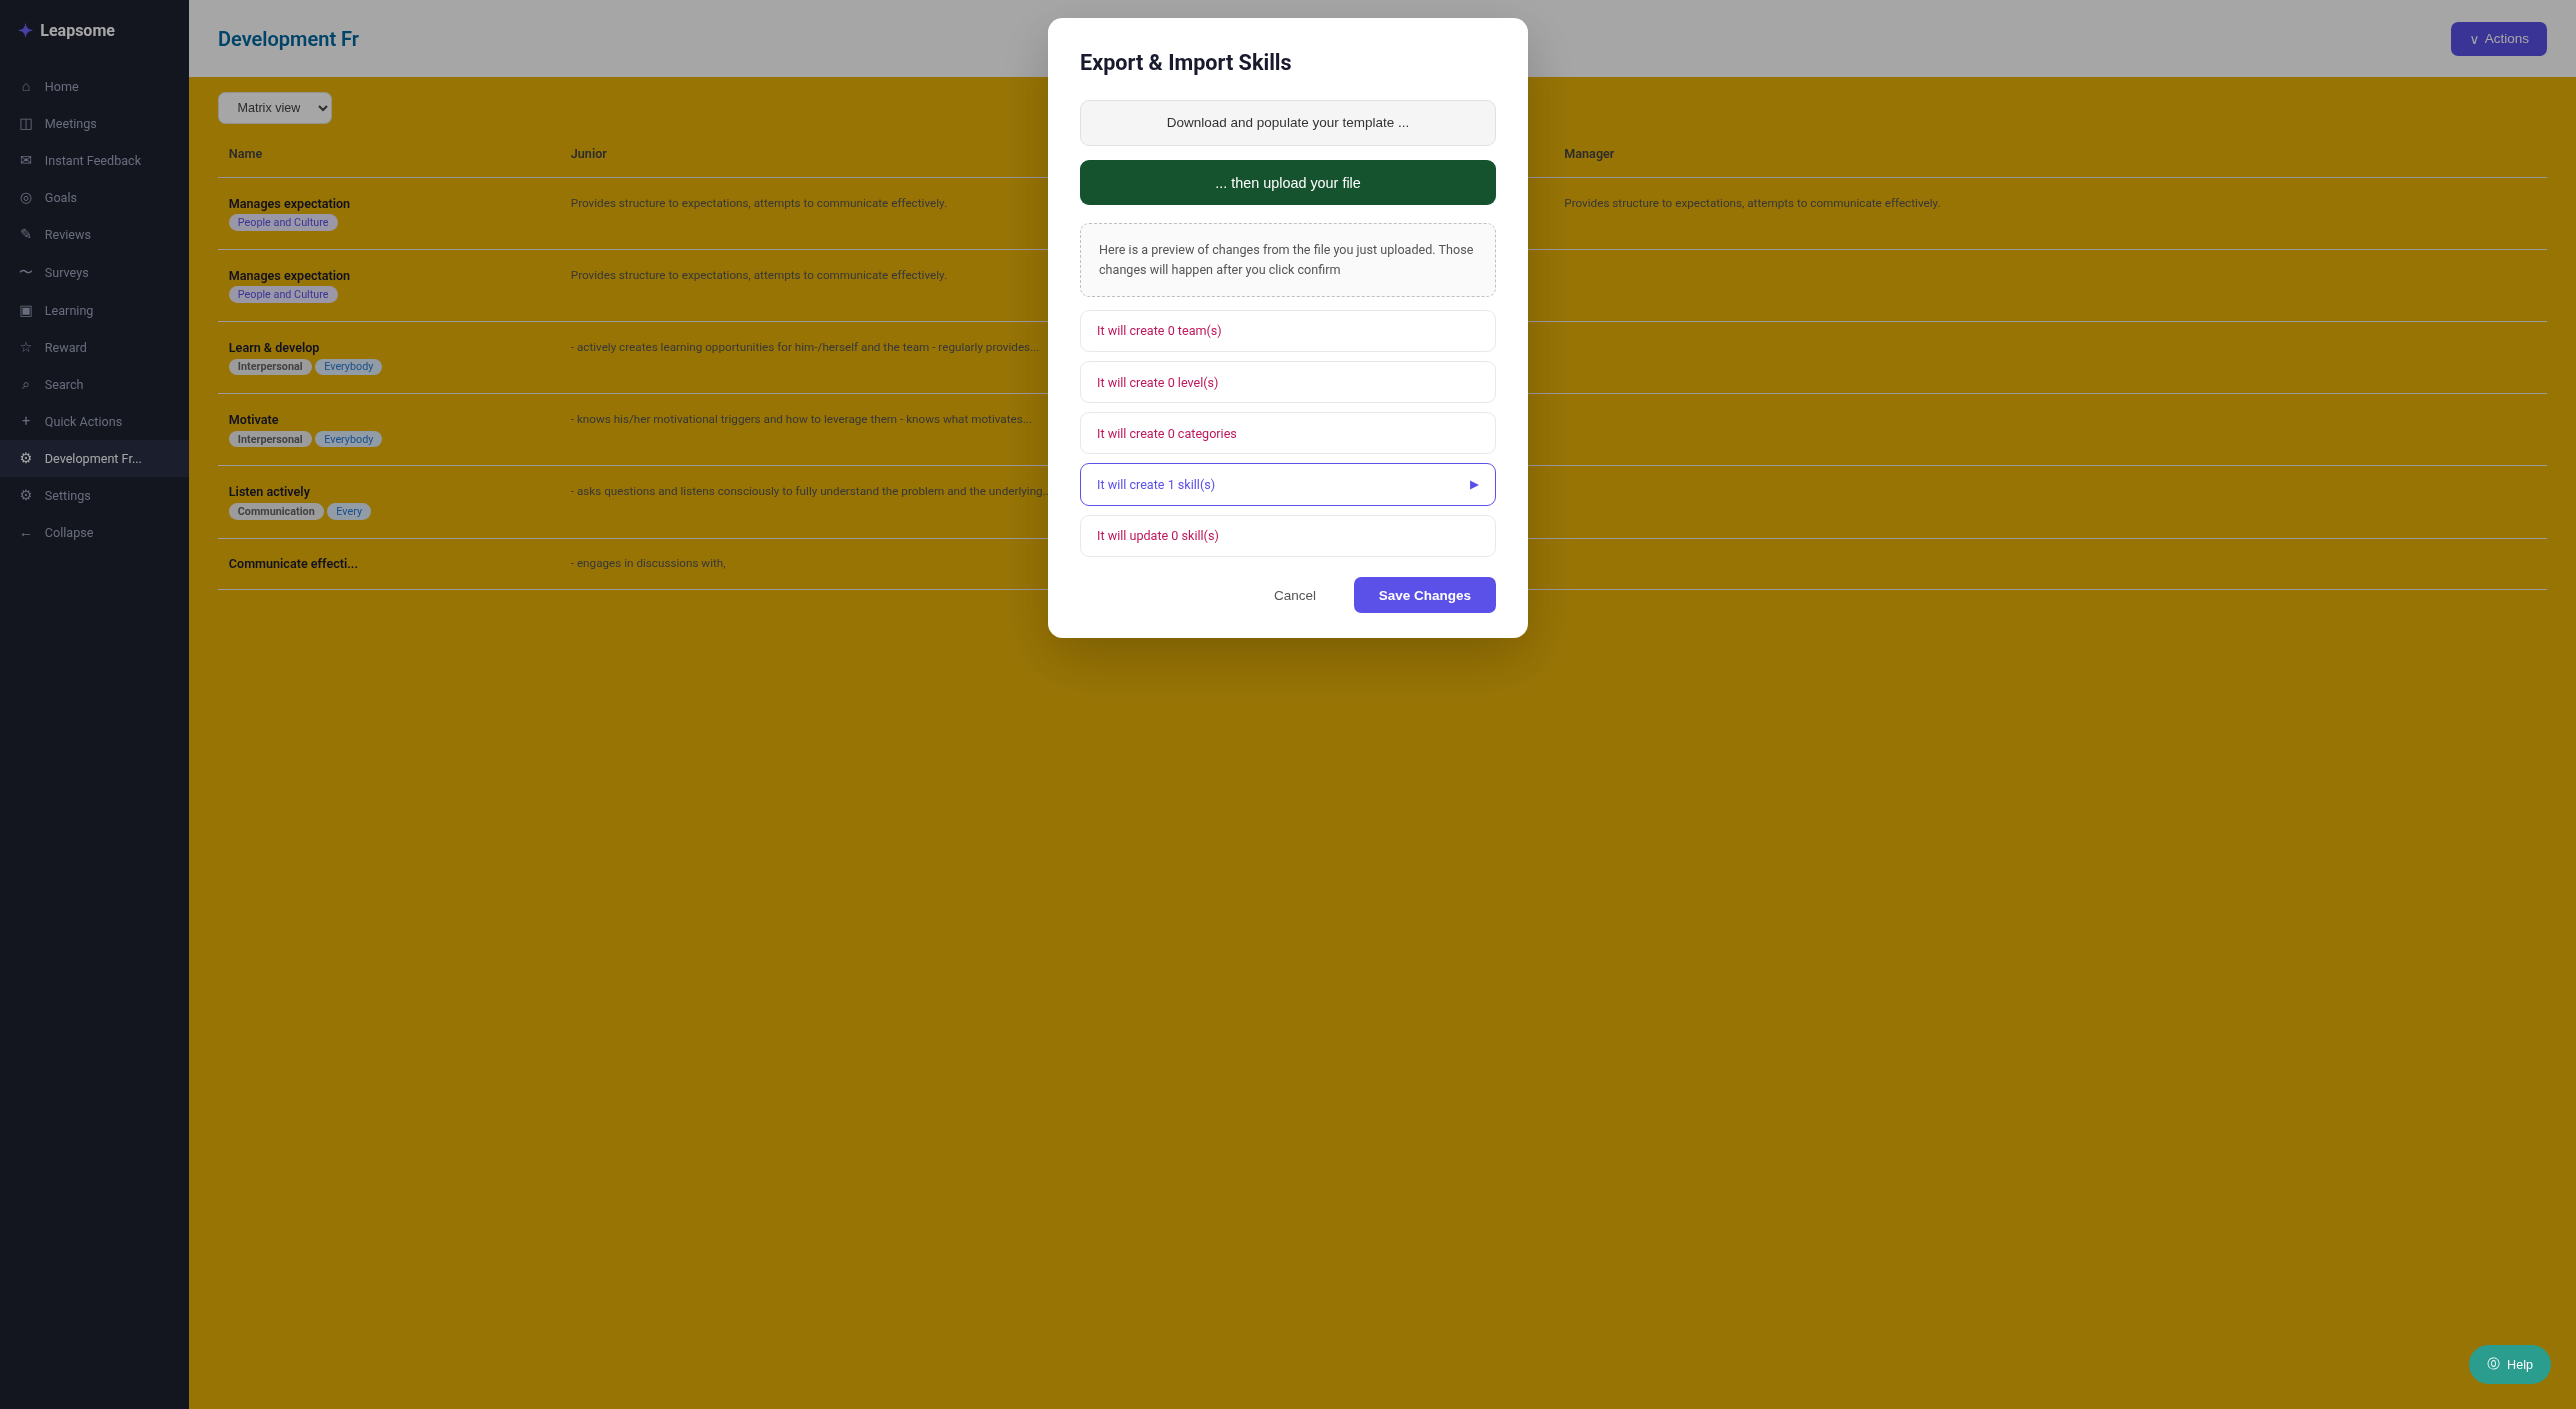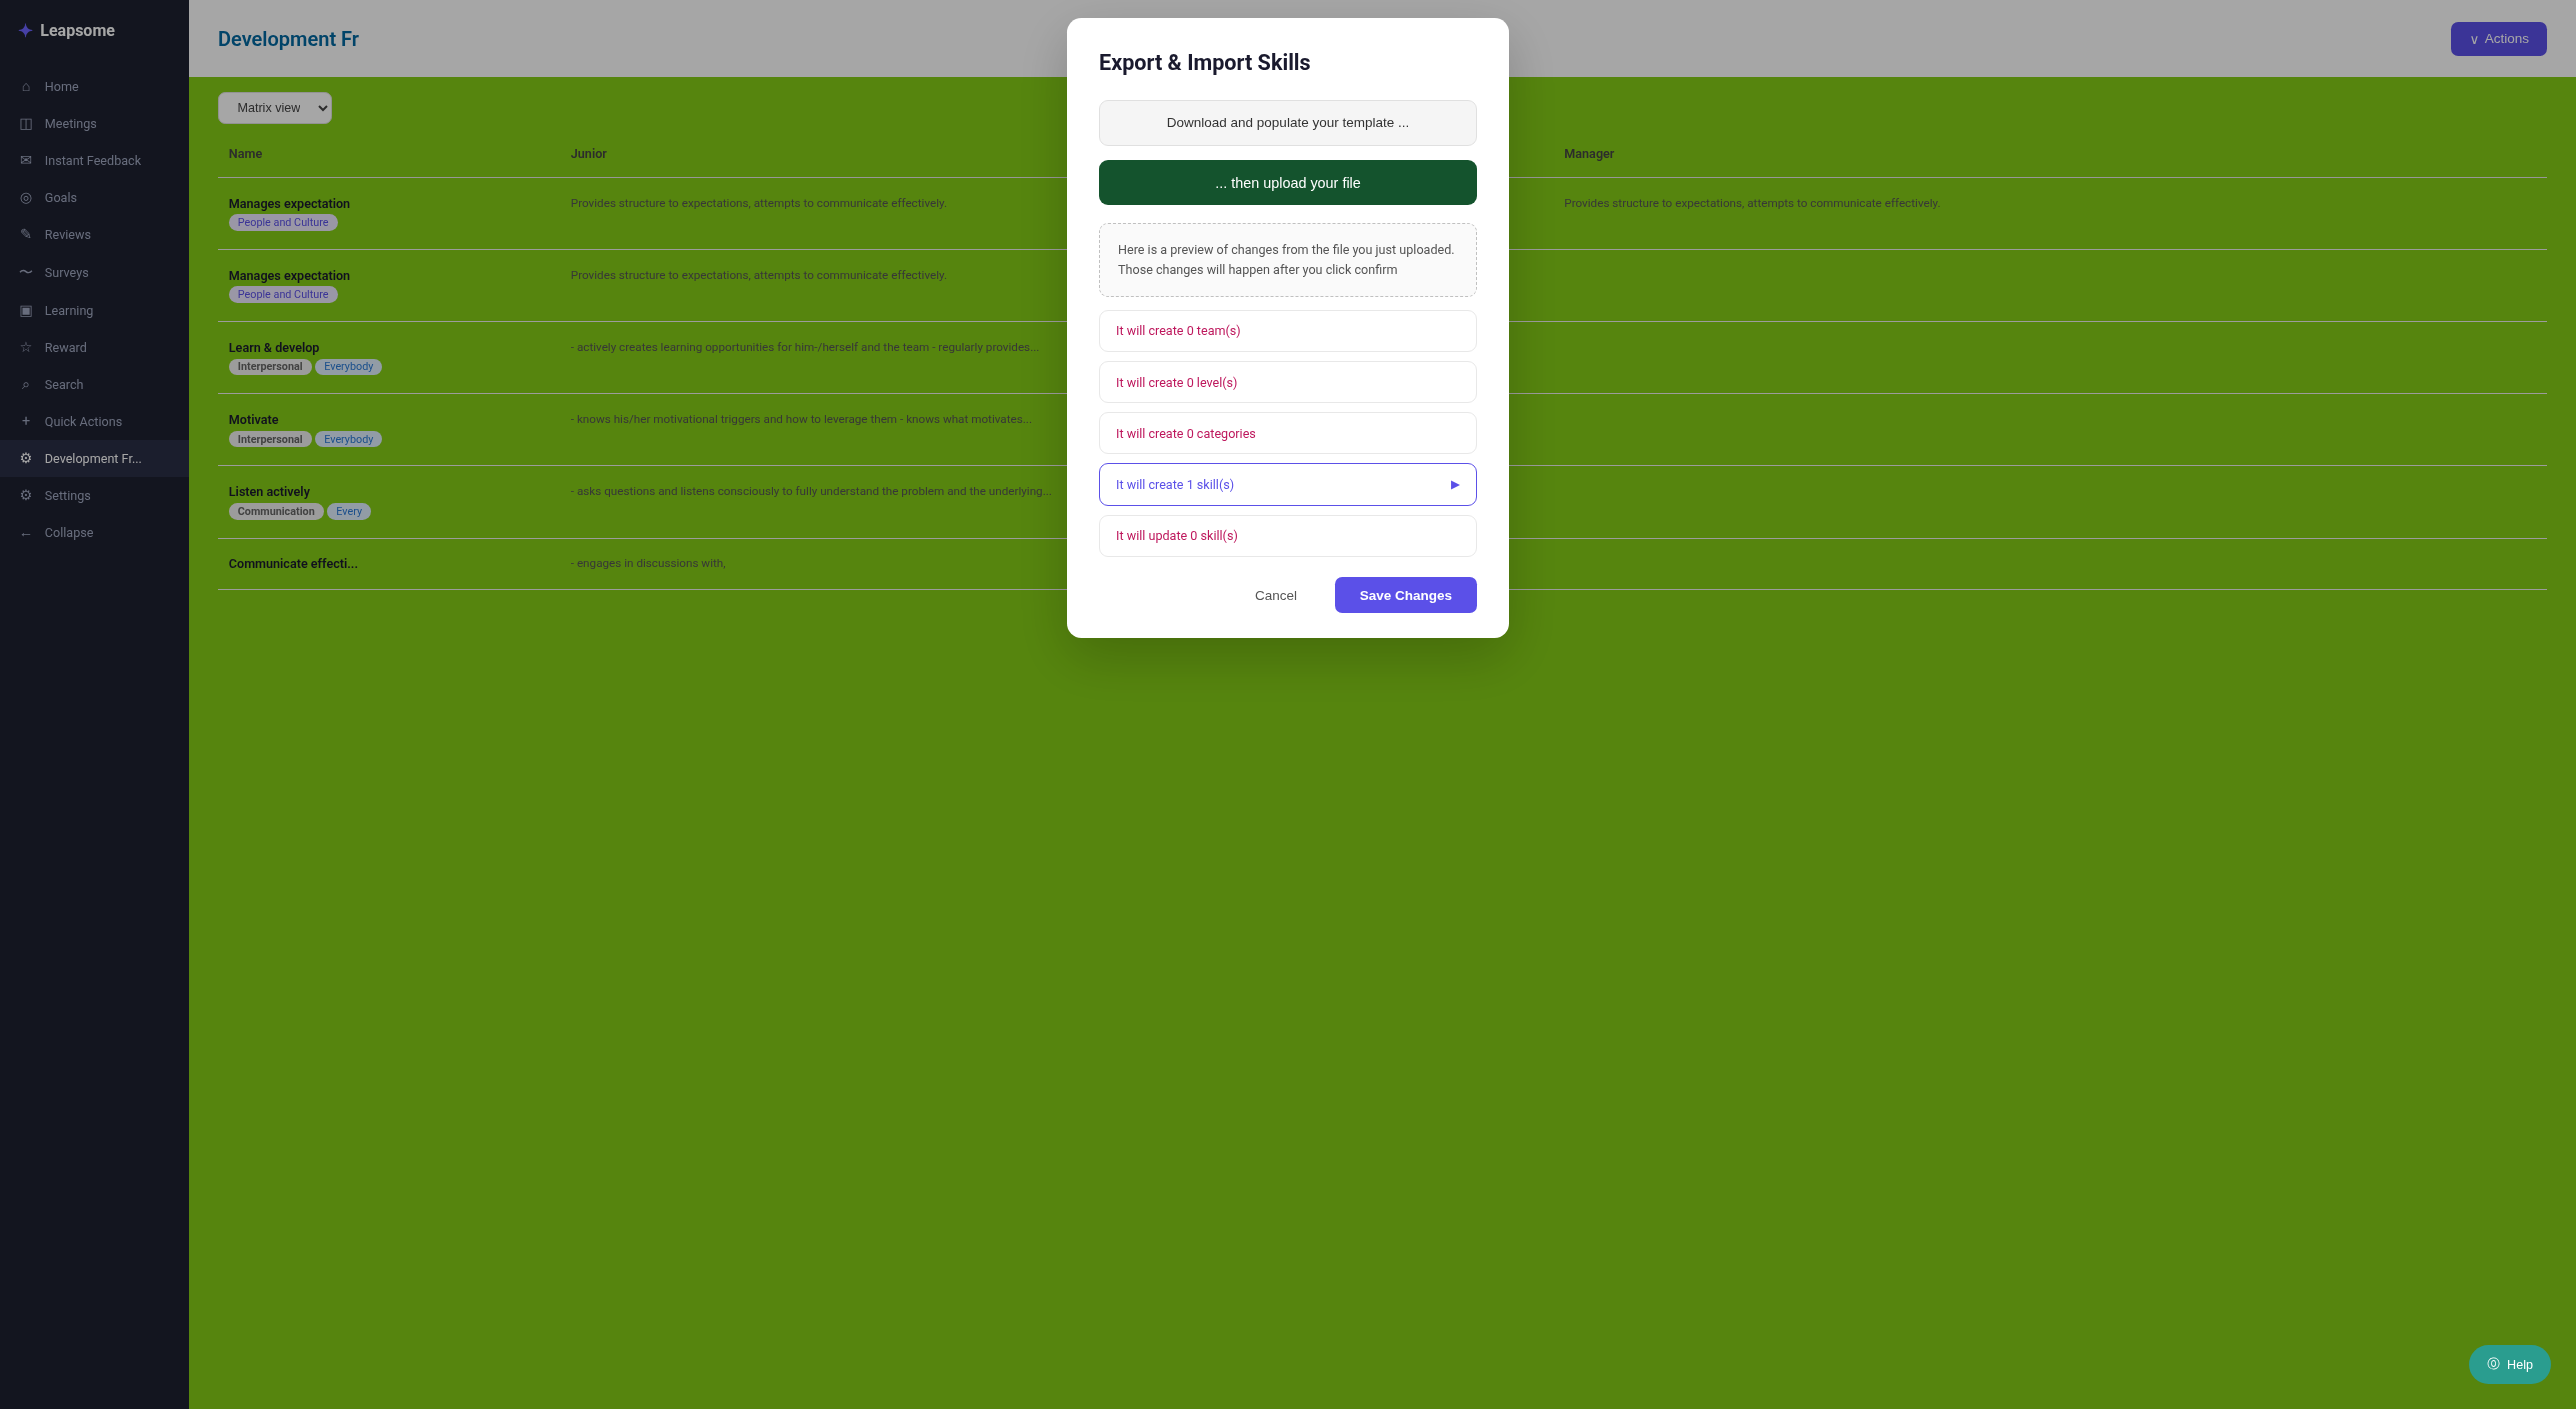--- a/index.html
+++ b/index.html
@@ -78,21 +78,21 @@
       border-radius: 7.2px;
       padding: 9px 18px;
       font-size: 13.5px;
       font-weight: 500;
       cursor: pointer;
     }
 
     
     .table-area {
       flex: 1;
-      background: #84cc16;
+      background: #eab308;
       padding: 0 29px 29px;
       overflow: auto;
     }
     .table-toolbar {
       padding: 14.4px 0;
       display: flex;
       gap: 10.8px;
     }
     .matrix-select {
       padding: 7.2px 14.4px;
@@ -145,21 +145,21 @@
       display: flex;
       align-items: flex-start;
       justify-content: center;
       padding-top: 18px;
     }
 
     
     .modal {
       background: #fff;
       border-radius: 14.4px;
-      width: 442px;
+      width: 480px;
       max-height: 90vh;
       overflow-y: auto;
       box-shadow: 0 18px 54px rgba(0,0,0,0.2);
       padding: 32px 32px 25px;
     }
     .modal-title {
       font-size: 21.6px;
       font-weight: 700;
       color: #1a1a2e;
       margin-bottom: 25px;

